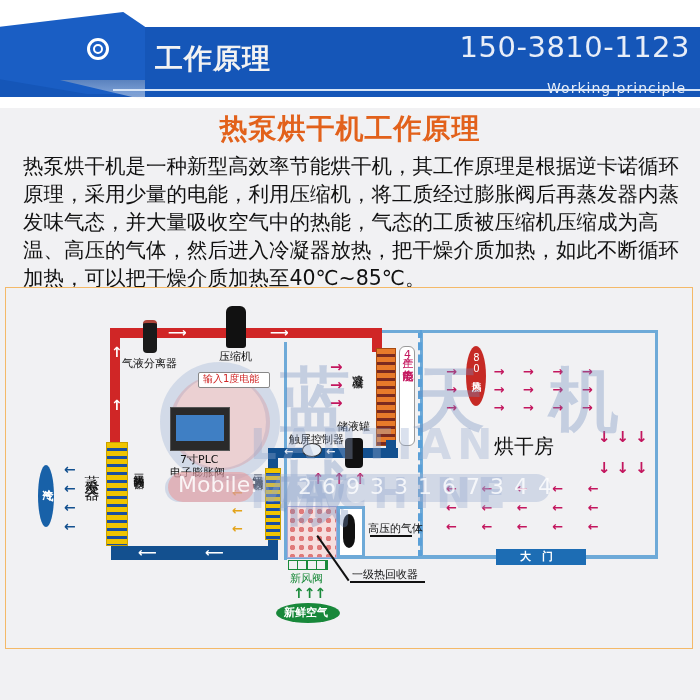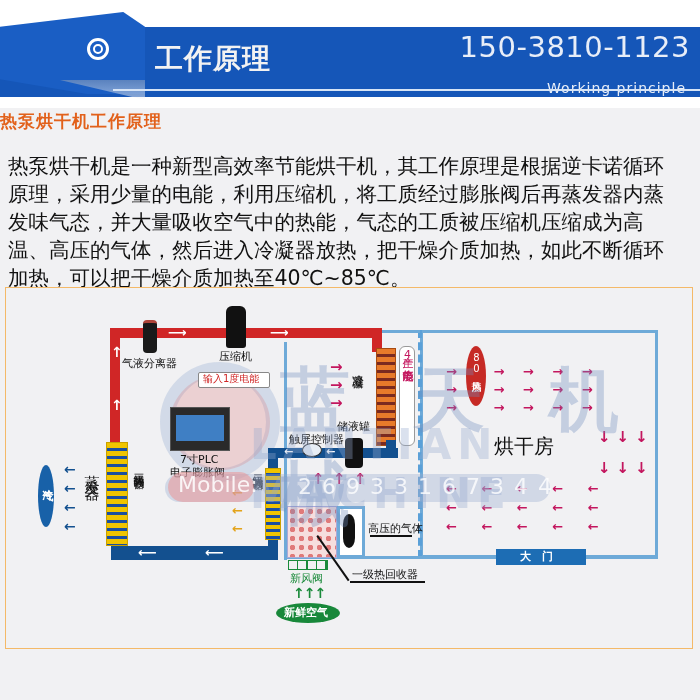--- a/index.html
+++ b/index.html
@@ -12,22 +12,22 @@
   .banner-shadow { left: 60px; top: 80px; width: 85px; height: 20px; background: linear-gradient(#9aa6b8, #ffffff); clip-path: polygon(0 0,100% 0,100% 100%); opacity: 0.5; }
   .target-icon { left: 87px; top: 38px; width: 22px; height: 22px; border: 3px solid #fff; border-radius: 50%; box-sizing: border-box; }
   .target-icon::after { content: ""; position: absolute; left: 3px; top: 3px; width: 10px; height: 10px; border: 2px solid #fff; border-radius: 50%; box-sizing: border-box; }
   .banner-title { left: 155px; top: 40px; font-family: "DejaVu Serif", serif; font-weight: bold; font-size: 28px; color: #f2f2f2; letter-spacing: 1px; }
   .phone { right: 10px; top: 30px; font-size: 29px; color: #e8eef8; letter-spacing: 0.5px; margin-left: 36px; }
   .subtitle { right: 14px; top: 80px; font-size: 14px; color: #e8eef8; letter-spacing: 1px; }
   .banner-line { left: 113px; top: 89px; width: 587px; height: 2px; background: #d6e4f6; }
 
   
   .panel { left: 0; top: 108px; width: 700px; height: 592px; background: #f1f1f3; }
-  .main-title { left: 0; top: 110px; width: 700px; text-align: left; font-size: 17px; font-weight: bold; color: #e2611b; letter-spacing: 1px; }
-  .paragraph { left: 8px; top: 152px; width: 675px; font-size: 20.5px; line-height: 28px; color: #111; }
+  .main-title { left: 0; top: 110px; width: 700px; text-align: center; font-size: 28px; font-weight: bold; color: #e2611b; letter-spacing: 1px; }
+  .paragraph { left: 23px; top: 152px; width: 675px; font-size: 20.5px; line-height: 28px; color: #111; }
 
   
   .diagram { left: 5px; top: 287px; width: 688px; height: 362px; border: 1.5px solid #f4b968; box-sizing: border-box; background: #f1f1f3; }
 
   .red-pipe { background: #d02626; }
   .blue-pipe { background: #13508f; }
   .light-line { background: #6eaad8; }
   .arrow-w { color: #fff; font-size: 14px; font-weight: bold; line-height: 1; }
   .mag { color: #c3165e; font-size: 15px; font-weight: bold; line-height: 1; }
   .coil { background: #f0c400; border: 1px solid #c9a100; box-sizing: border-box; overflow: hidden; }

